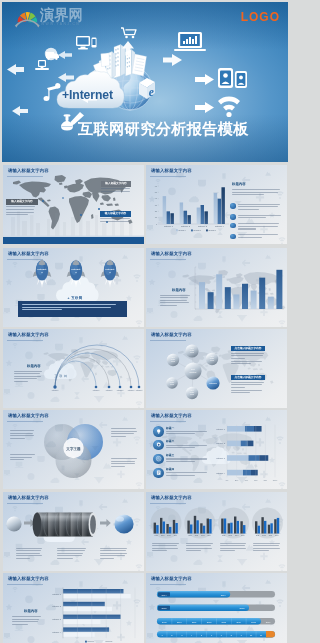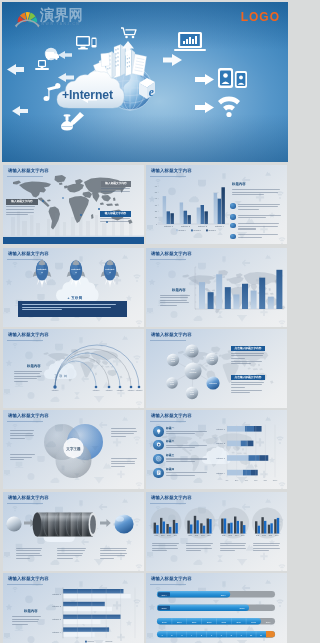--- a/index.html
+++ b/index.html
@@ -239,20 +239,21 @@
         <rect x="63.5" y="114" width="3" height="5" rx="1"></rect>
         <ellipse cx="65" cy="113.5" rx="3.5" ry="1.2"></ellipse>
         <path d="M59.5 124.5 h11" stroke="#9dc2e0" stroke-width=".7"></path>
       </g>
       <g fill="#ffffff">
         <path d="M78 110 l4 3.5 l-10 9 l-4.5 1.5 l1.5 -4.5 z"></path>
       </g>
 
     </svg>
     <div class="cloudtxt">+Internet</div>
+    <div class="title"><span>互联网研究分析报告模板</span></div>
   </div>
 
   <div class="slide" id="s1" style="left: 3px; top: 165px;">
     <div class="stitle">请输入标题文字内容</div>
     <div class="sbar"></div>
     <svg viewBox="0 0 141 79">
         <defs>
  <linearGradient id="bA" x1="0" y1="0" x2="0" y2="1">
             <stop offset="0%" stop-color="#9db8d6"></stop>
             <stop offset="100%" stop-color="#c3d4e6"></stop>

